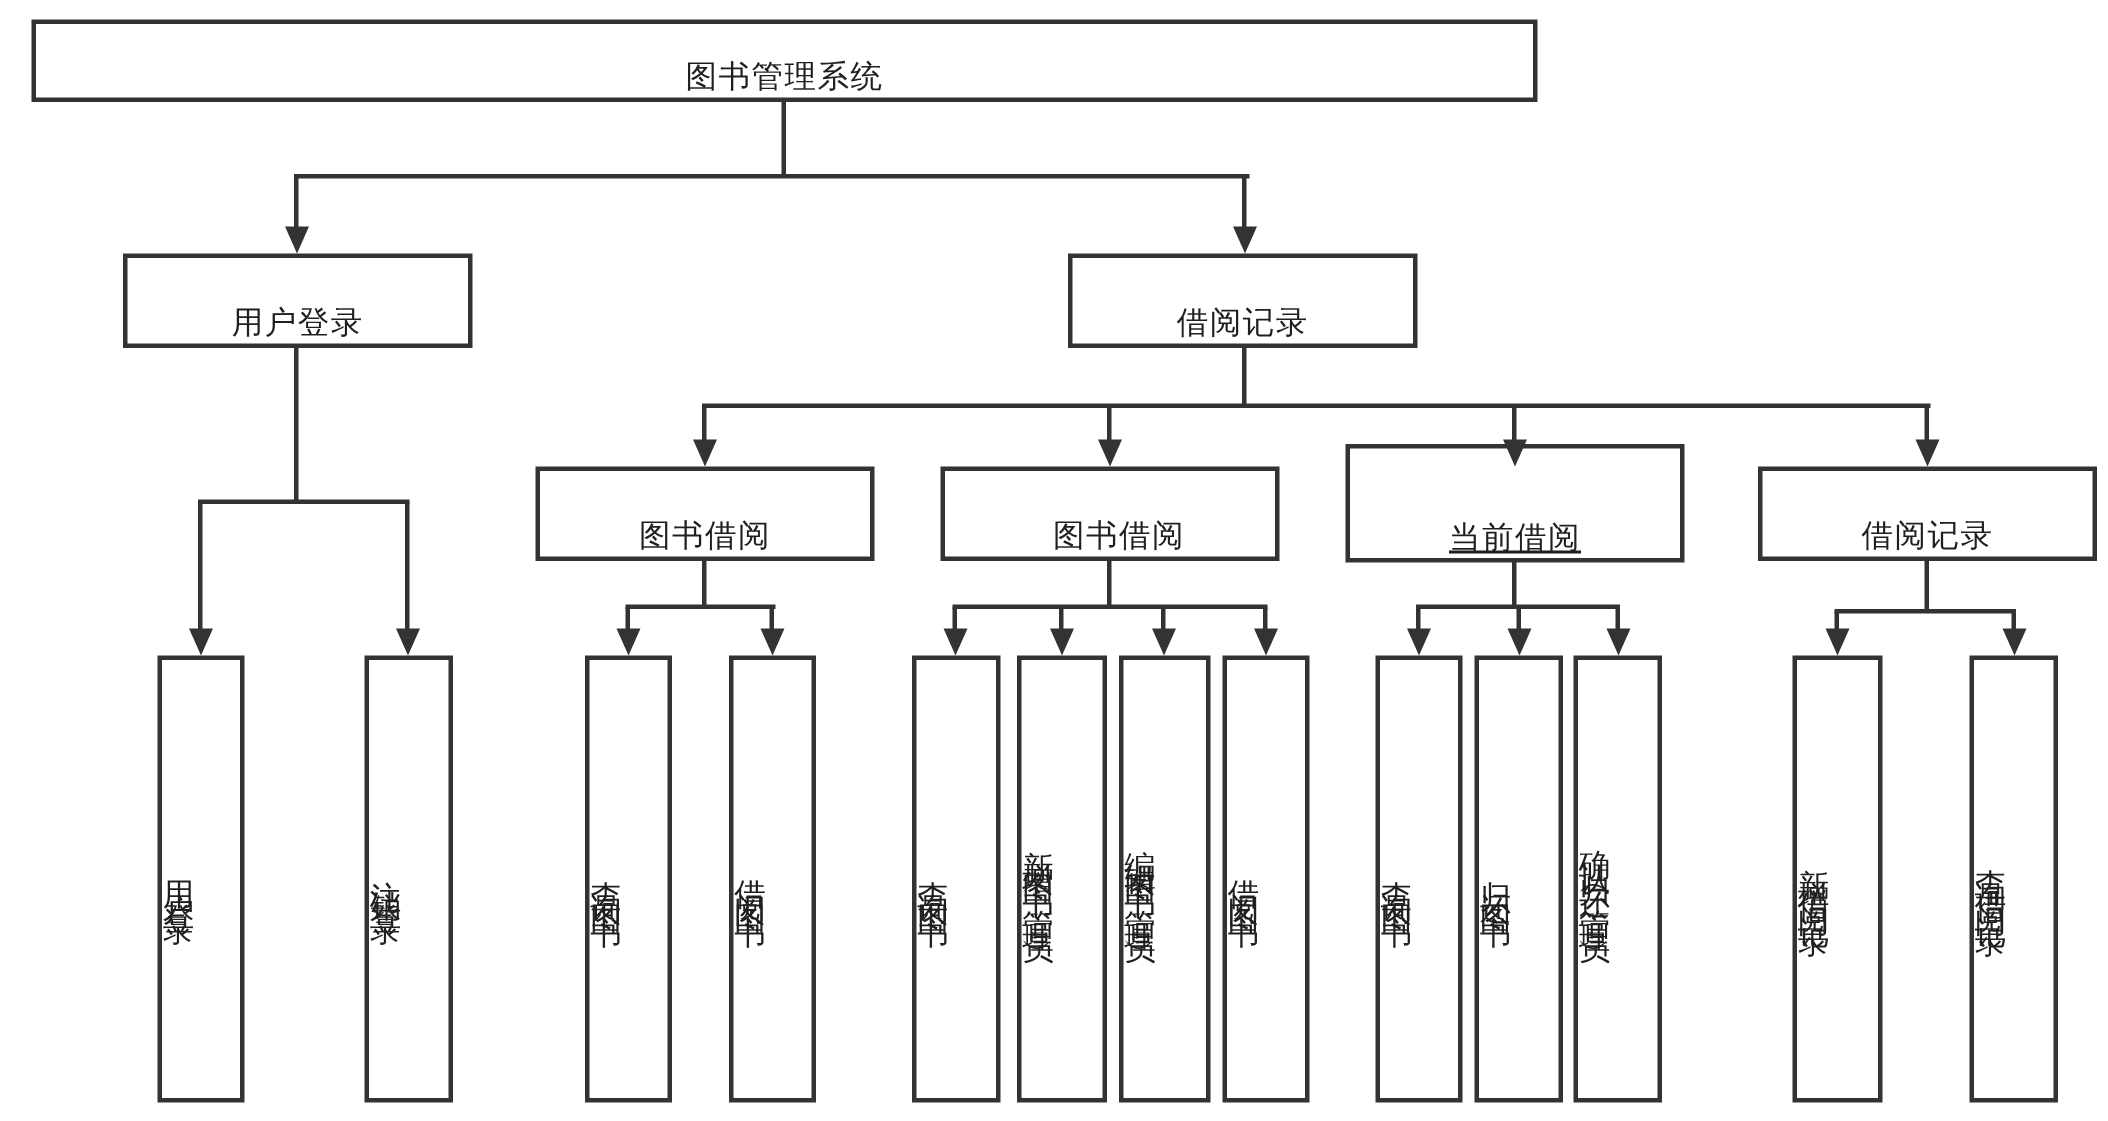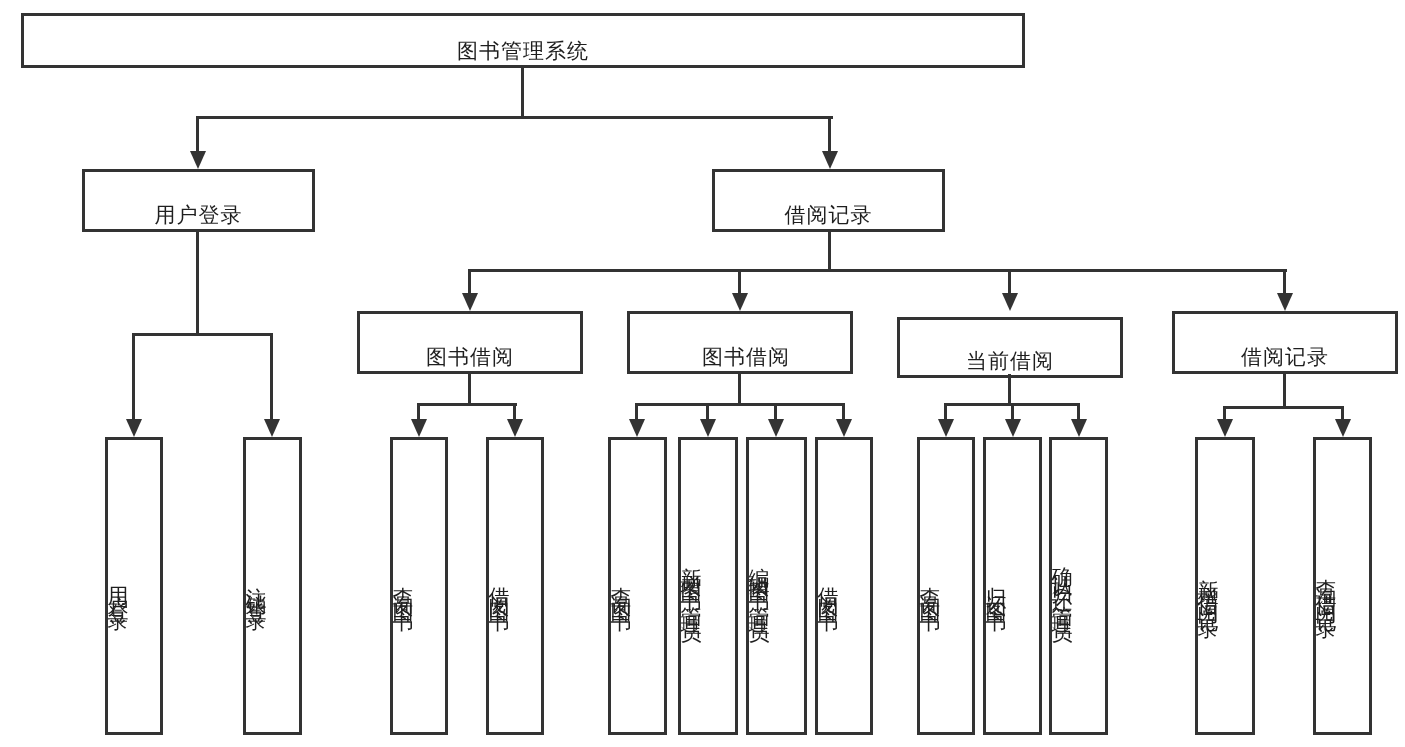--- a/index.html
+++ b/index.html
@@ -67,21 +67,21 @@
   </div>
 
   <div class="box hbox" style="left:357px; top:311px; width:226px; height:63px;">
     <span>图书借阅</span>
   </div>
 
   <div class="box hbox" style="left:627px; top:311px; width:226px; height:63px;padding-left:12px;">
     <span>图书借阅</span>
   </div>
 
-  <div class="box hbox" style="left:897px; top:317px; width:226px; height:61px;">
+  <div class="box hbox" style="left:897px; top:296px; width:226px; height:79px;text-decoration:underline;">
     <span>当前借阅</span>
   </div>
 
   <div class="box hbox" style="left:1172px; top:311px; width:226px; height:63px;">
     <span>借阅记录</span>
   </div>
 
   <div class="box vbox" style="left:105px; top:437px; width:58px; height:298px;">
     <span>用户登录</span>
   </div>

